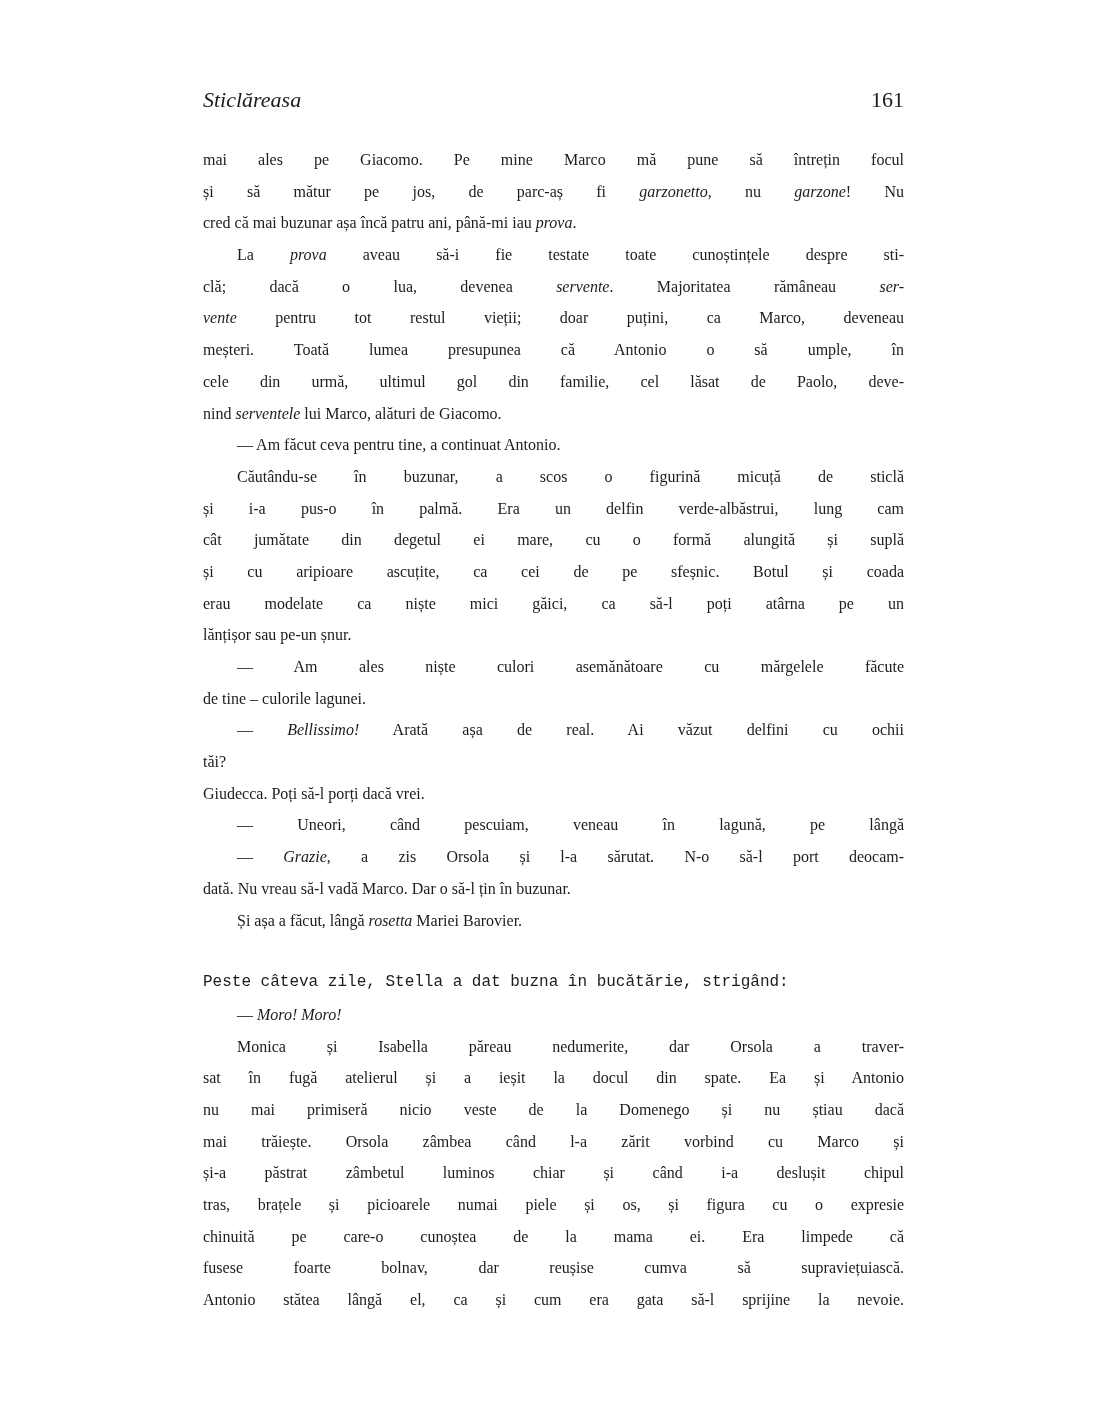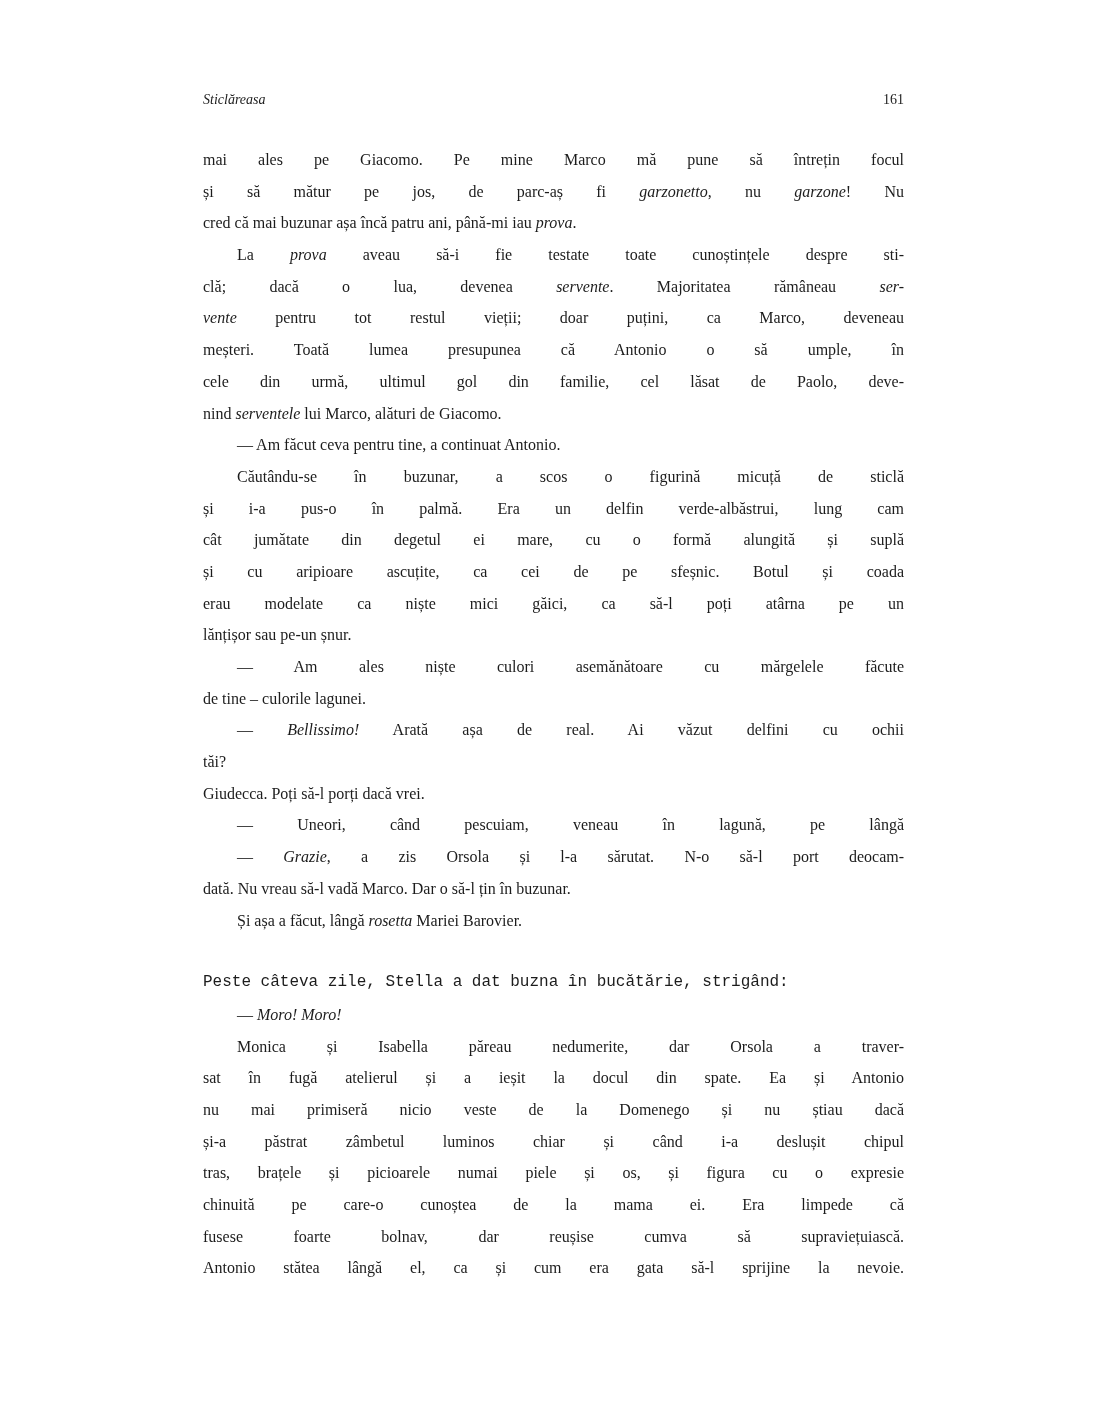--- a/index.html
+++ b/index.html
@@ -19,21 +19,21 @@
   .content {
     position: absolute;
     left: 203px;
     top: 86px;
     width: 701px;
   }
   .running-header {
     display: flex;
     justify-content: space-between;
     align-items: baseline;
-    font-size: 14px;
+    font-size: 22px;
     line-height: 28px;
     height: 28px;
   }
   .running-header .title {
     font-style: italic;
   }
   .body-text {
     margin-top: 30px;
   }
   .para {
@@ -118,20 +118,21 @@
         <div class="para space-before">
           <div class="line"><span>Peste câteva zile, Stella a dat buzna în bucătărie, strigând:</span></div>
         </div>
         <div class="para">
           <div class="line indent"><span>— </span><span class="it">Moro! Moro!</span></div>
         </div>
         <div class="para">
           <div class="line just indent"><span>Monica și Isabella păreau nedumerite, dar Orsola a traver-</span></div>
           <div class="line just"><span>sat în fugă atelierul și a ieșit la docul din spate. Ea și Antonio</span></div>
           <div class="line just"><span>nu mai primiseră nicio veste de la Domenego și nu știau dacă</span></div>
+          <div class="line just"><span>mai trăiește. Orsola zâmbea când l-a zărit vorbind cu Marco și</span></div>
           <div class="line just"><span>și-a păstrat zâmbetul luminos chiar și când i-a deslușit chipul</span></div>
           <div class="line just"><span>tras, brațele și picioarele numai piele și os, și figura cu o expresie</span></div>
           <div class="line just"><span>chinuită pe care-o cunoștea de la mama ei. Era limpede că</span></div>
           <div class="line just"><span>fusese foarte bolnav, dar reușise cumva să supraviețuiască.</span></div>
           <div class="line just"><span>Antonio stătea lângă el, ca și cum era gata să-l sprijine la nevoie.</span></div>
         </div>
       </main>
   </div>
 </div>
 

